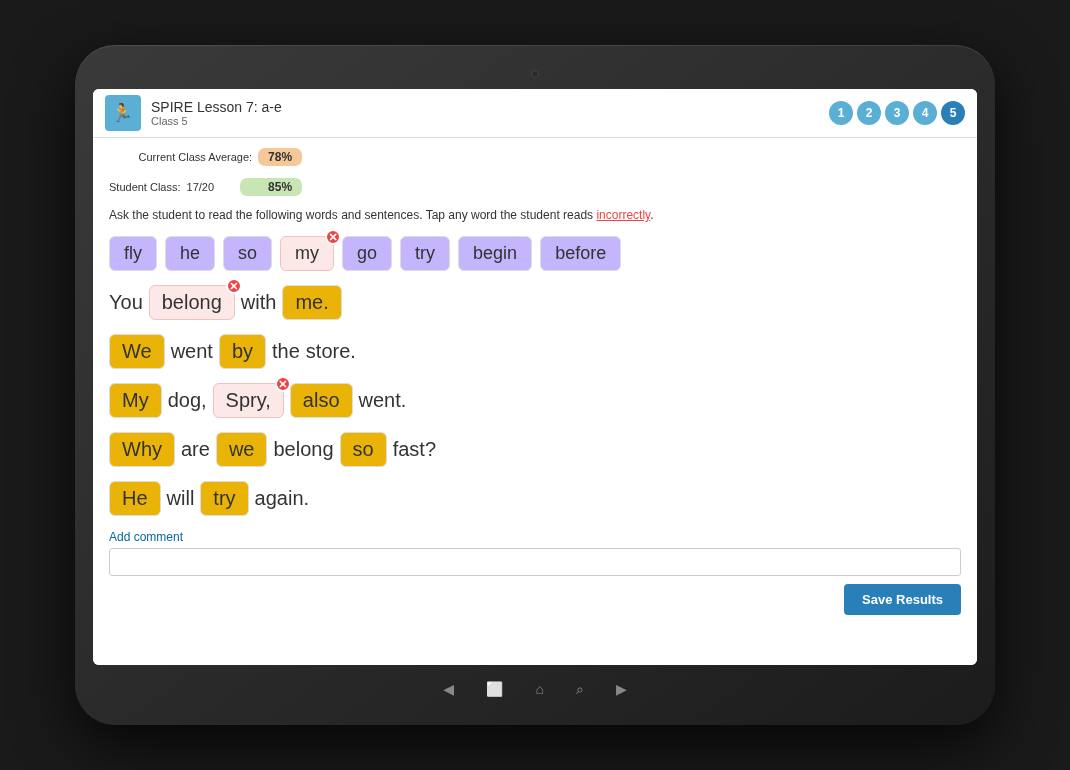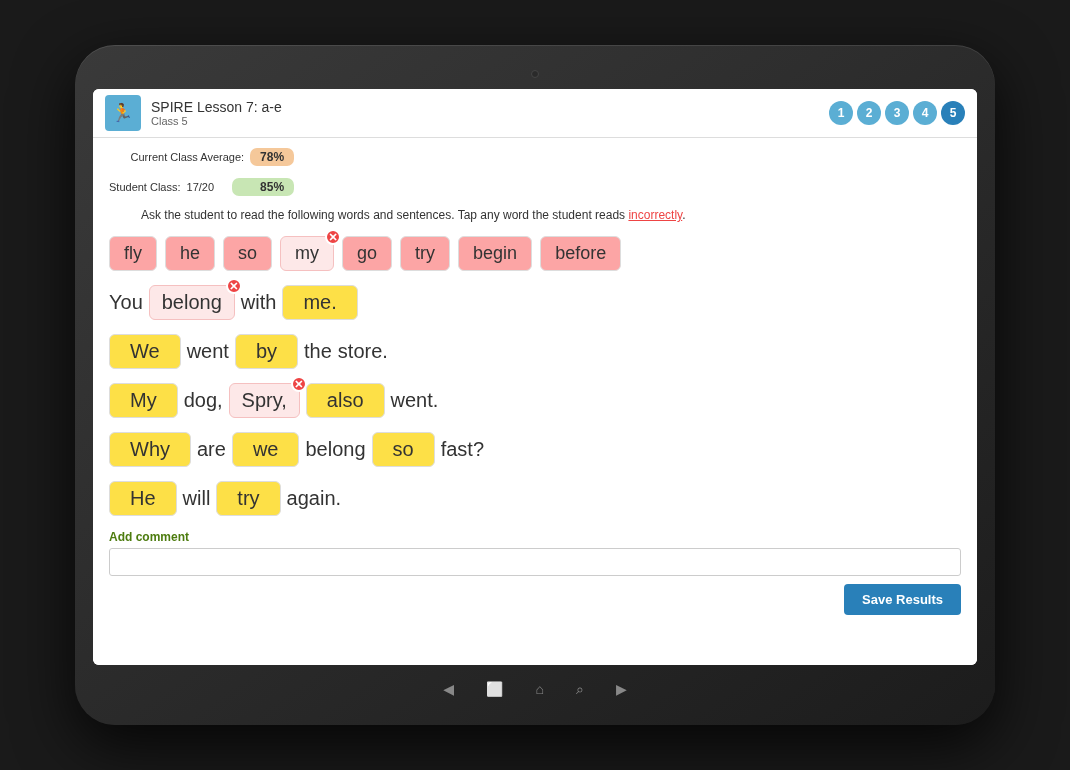--- a/index.html
+++ b/index.html
@@ -203,38 +203,37 @@
       font-weight: bold;
       color: #333;
       margin-top: 2px;
     }
 
     .instructions {
       font-size: 12px;
       color: #333;
       margin-bottom: 12px;
       line-height: 1.5;
-      margin-left: 32px;
     }
 
     .instructions u { color: #e44; }
 
     
     .word-row {
       display: flex;
       flex-wrap: wrap;
       gap: 8px;
       margin-bottom: 14px;
       align-items: center;
     }
 
     .word-chip {
       position: relative;
       padding: 6px 14px;
-      background: #fca5a5;
+      background: #c4b5fd;
       border-radius: 6px;
       font-size: 18px;
       color: #333;
       border: 1px solid #ddd;
       display: inline-flex;
       align-items: center;
       justify-content: center;
     }
 
     .word-chip.error {
@@ -267,43 +266,42 @@
       margin-bottom: 14px;
     }
 
     .sentence-word {
       font-size: 20px;
       color: #333;
       position: relative;
     }
 
     .sentence-word.chip {
-      padding: 5px 20px;
-      background: #fde047;
+      padding: 5px 12px;
+      background: #eab308;
       border-radius: 6px;
       border: 1px solid #ddd;
     }
 
     .sentence-word.error-chip {
       padding: 5px 12px;
       background: #fde8e8;
       border-radius: 6px;
       border: 1px solid #f5c0c0;
     }
 
     
     .comment-section {
       margin-top: 8px;
     }
 
     .comment-label {
       font-size: 12px;
-      color: #4d7c0f;
+      color: #0369a1;
       margin-bottom: 4px;
-      font-weight: bold;
     }
 
     .comment-input {
       width: 100%;
       height: 28px;
       border: 1px solid #ccc;
       border-radius: 3px;
       padding: 4px 8px;
       font-size: 13px;
     }
@@ -351,21 +349,21 @@
     <div class="screen-body">
 
       <div class="student-row">
         <div class="scores-box">
           <div class="score-row">
             <span class="score-label">Current Class Average:</span>
             <span class="score-value score-avg">78%</span>
           </div>
           <div class="score-row">
             <span class="score-label">Student Class:</span>
-            <span class="score-label" style="margin-right:12px;">17/20</span>
+            <span class="score-label" style="margin-right:20px;">17/20</span>
             <span class="score-value score-student">85%</span>
           </div>
         </div>
       </div>
 
       <div class="instructions">
         <span>Ask the student to read the following words and sentences.  Tap any word the student reads </span><u>incorrectly</u><span>.</span>
       </div>
 
       <div class="word-row">

